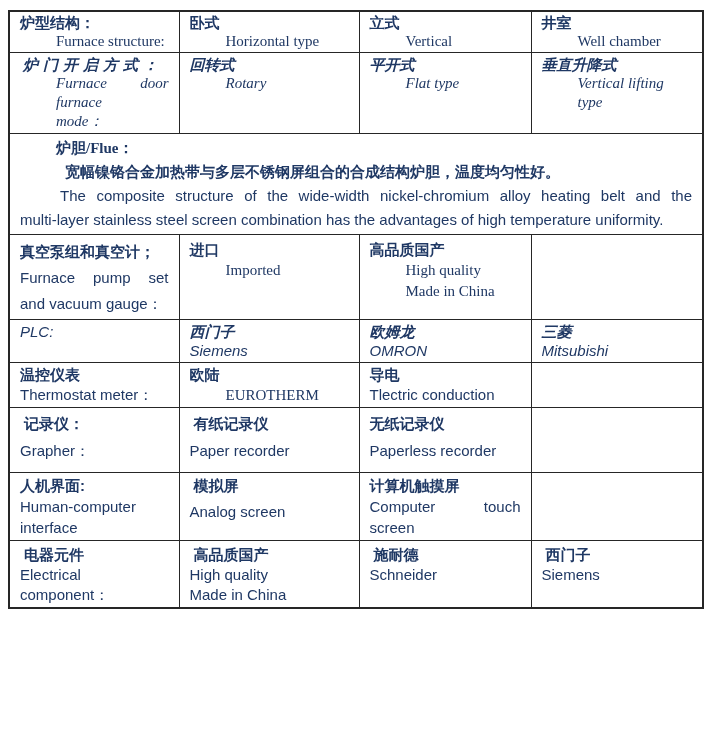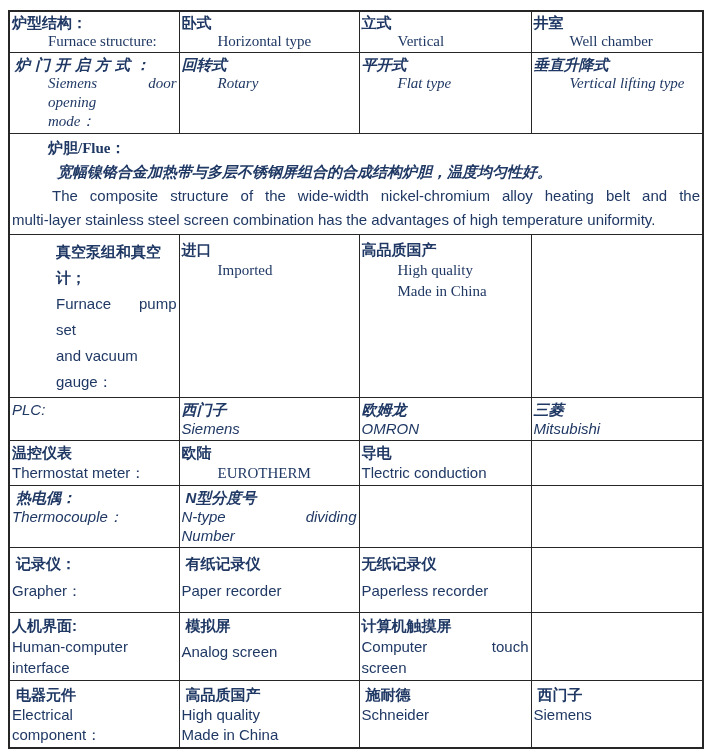--- a/index.html
+++ b/index.html
@@ -20,44 +20,44 @@
   .sheet{position:absolute;left:8px;top:10px;}
   table.spec{
     border-collapse:collapse;
     table-layout:fixed;
     width:694px;
     border:2.2px solid var(--brd);
   }
   td{
     border:1.6px solid var(--brd);
     vertical-align:top;
-    padding:2px 2px;
+    padding:2px 10px;
     overflow:hidden;
   }
   .ln{
     font-size:15px;
     line-height:20px;
     white-space:pre-wrap;
   }
   .zh{font-weight:600;}
   .serif{font-family:"Liberation Serif",serif;margin-left:36px;}
   .spread{text-align:justify;text-align-last:justify;}
   .zh-sp{letter-spacing:5px;padding-left:3px;}
-  .ind45{padding-left:45px;font-style:italic;}
+  .ind45{padding-left:45px;}
   .ind48{padding-left:48px;}
   .ti40{text-indent:40px;}
   .pl4{padding-left:4px;}
   
   tr.lh17 .ln{line-height:17px;}
   tr.lh18 .ln{line-height:18px;}
   tr.lh19 .ln{line-height:19px;font-style:italic;}
   tr.lh21 .ln{line-height:21px;}
   tr.lh24 .ln{line-height:24px;}
   tr.lh27 .ln{line-height:27px;}
-  td.cell-lh26 .ln{line-height:26px;margin-left:44px;}
+  td.cell-lh26 .ln{line-height:26px;}
   td.pt4{padding-top:4px;}
 </style>
 </head>
 <body>
 
 <div class="sheet">
 <table class="spec">
   <colgroup>
     <col style="width:170px">
         <col style="width:180px">
@@ -81,21 +81,21 @@
     </td>
     <td>
       <div class="ln zh">井室</div>
       <div class="ln serif">Well chamber</div>
     </td>
   </tr>
 
   <tr style="height:60px" class="lh19">
     <td>
       <div class="ln zh zh-sp">炉门开启方式：</div>
-      <div class="ln serif spread">Siemens door opening</div>
+      <div class="ln serif spread">Furnace door furnace</div>
       <div class="ln serif">mode：</div>
     </td>
     <td>
       <div class="ln zh">回转式</div>
       <div class="ln serif">Rotary</div>
     </td>
     <td>
       <div class="ln zh">平开式</div>
       <div class="ln serif">Flat type</div>
     </td>
@@ -161,33 +161,20 @@
       <div class="ln zh">欧陆</div>
       <div class="ln serif">EUROTHERM</div>
     </td>
     <td>
       <div class="ln zh">导电</div>
       <div class="ln">Tlectric conduction</div>
     </td>
     <td></td>
   </tr>
 
-  <tr style="height:60px" class="lh19">
-    <td>
-      <div class="ln zh pl4">热电偶：</div>
-      <div class="ln">Thermocouple：</div>
-    </td>
-    <td>
-      <div class="ln zh pl4">N型分度号</div>
-      <div class="ln spread">N-type dividing</div>
-      <div class="ln">Number</div>
-    </td>
-    <td></td>
-    <td></td>
-  </tr>
 
   <tr style="height:65px" class="lh27">
     <td>
       <div class="ln zh pl4">记录仪：</div>
       <div class="ln">Grapher：</div>
     </td>
     <td>
       <div class="ln zh pl4">有纸记录仪</div>
       <div class="ln">Paper recorder</div>
     </td>

